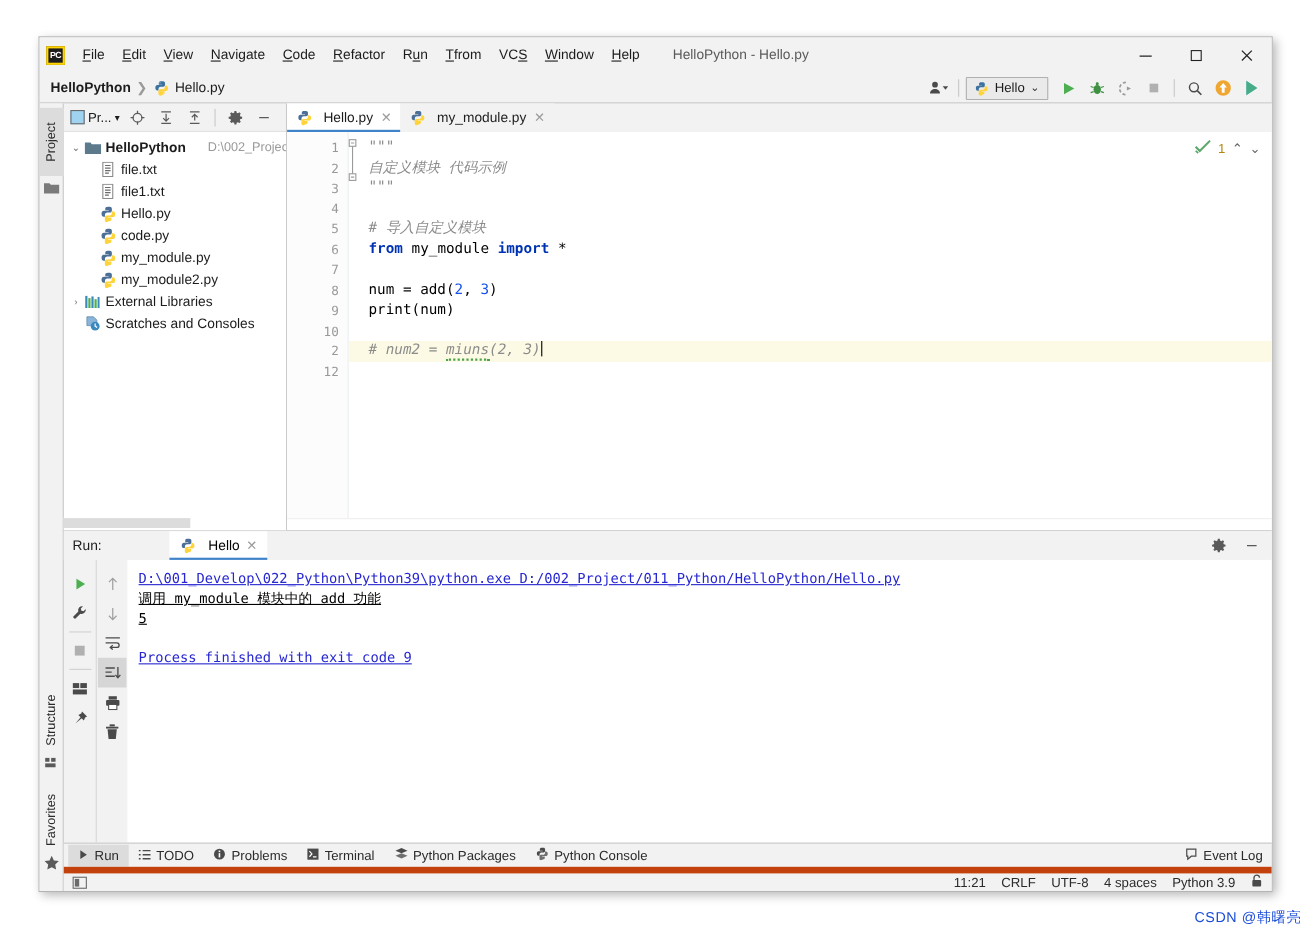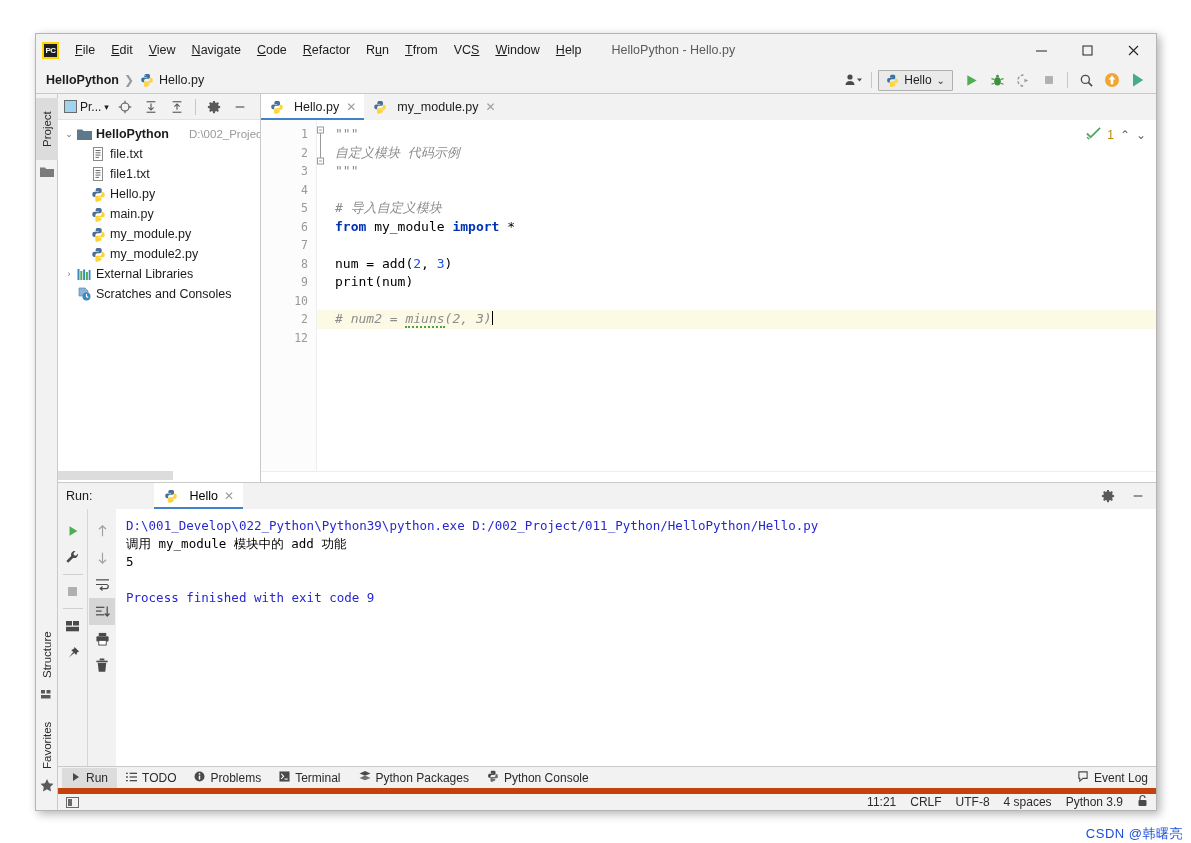--- a/index.html
+++ b/index.html
@@ -168,21 +168,21 @@
   .run-sidebar { width:58px; display:flex; flex:0 0 58px; background:#f2f2f2; }
   .rs-col { width:29px; display:flex; flex-direction:column; align-items:center; padding-top:8px; gap:0; }
   .rs-col.second { border-left:1px solid #d6d6d6; }
   .rs-btn { width:26px; height:27px; display:flex; align-items:center; justify-content:center; }
   .rs-btn.sel { background:#d6d6d6; }
   .rs-div { width:20px; height:1px; background:#d0d0d0; margin:3px 0; }
   .console {
     flex:1; background:#fff; padding:8px 0 0 10px; overflow:hidden;
     font-family:"DejaVu Sans Mono", monospace; font-size:12.5px;
   }
-  .con-line { height:18px; line-height:18px; white-space:pre; }
+  .con-line { height:18px; line-height:18px; white-space:pre;text-decoration:underline; }
   .con-path { color:#2727d0; }
   .con-black { color:#000; }
   .con-blue { color:#2727d0; }
 
   
   .bottombar {
     height:22px; background:#f2f2f2; border-top:1px solid #c9c9c9;
     display:flex; align-items:center; padding-left:4px; position:relative;
     flex:0 0 22px;
   }
@@ -448,21 +448,21 @@
                 </span>
                 <span class="tree-label">Hello.py</span>
               </div>
               <div class="tree-row" style="padding-left:32px;">
                 <span class="ti">
                   <svg width="15" height="15" viewBox="0 0 16 16">
                     <path d="M7.6 1c-2 0-2.6.7-2.6 1.9v1.6h3.3v.5H3.6C2.3 5 1.4 5.8 1.4 7.8c0 1.9.8 2.8 2.2 2.8h1.1V8.8c0-1.3 1-2.2 2.3-2.2h2.6c1 0 1.8-.8 1.8-1.8V2.9C11.4 1.8 10.6 1 9.4 1z" fill="#4b6f96"></path>
                     <path d="M8.4 15c2 0 2.6-.7 2.6-1.9v-1.6H7.7v-.5h4.7c1.3 0 2.2-.8 2.2-2.8 0-1.9-.8-2.8-2.2-2.8h-1.1v1.8c0 1.3-1 2.2-2.3 2.2H6.4c-1 0-1.8.8-1.8 1.8v2.9c0 1.1.8 1.9 2 1.9z" fill="#ffd43b"></path>
                   </svg>
                 </span>
-                <span class="tree-label">main.py</span>
+                <span class="tree-label">code.py</span>
               </div>
               <div class="tree-row" style="padding-left:32px;">
                 <span class="ti">
                   <svg width="15" height="15" viewBox="0 0 16 16">
                     <path d="M7.6 1c-2 0-2.6.7-2.6 1.9v1.6h3.3v.5H3.6C2.3 5 1.4 5.8 1.4 7.8c0 1.9.8 2.8 2.2 2.8h1.1V8.8c0-1.3 1-2.2 2.3-2.2h2.6c1 0 1.8-.8 1.8-1.8V2.9C11.4 1.8 10.6 1 9.4 1z" fill="#4b6f96"></path>
                     <path d="M8.4 15c2 0 2.6-.7 2.6-1.9v-1.6H7.7v-.5h4.7c1.3 0 2.2-.8 2.2-2.8 0-1.9-.8-2.8-2.2-2.8h-1.1v1.8c0 1.3-1 2.2-2.3 2.2H6.4c-1 0-1.8.8-1.8 1.8v2.9c0 1.1.8 1.9 2 1.9z" fill="#ffd43b"></path>
                   </svg>
                 </span>
                 <span class="tree-label">my_module.py</span>
               </div>

